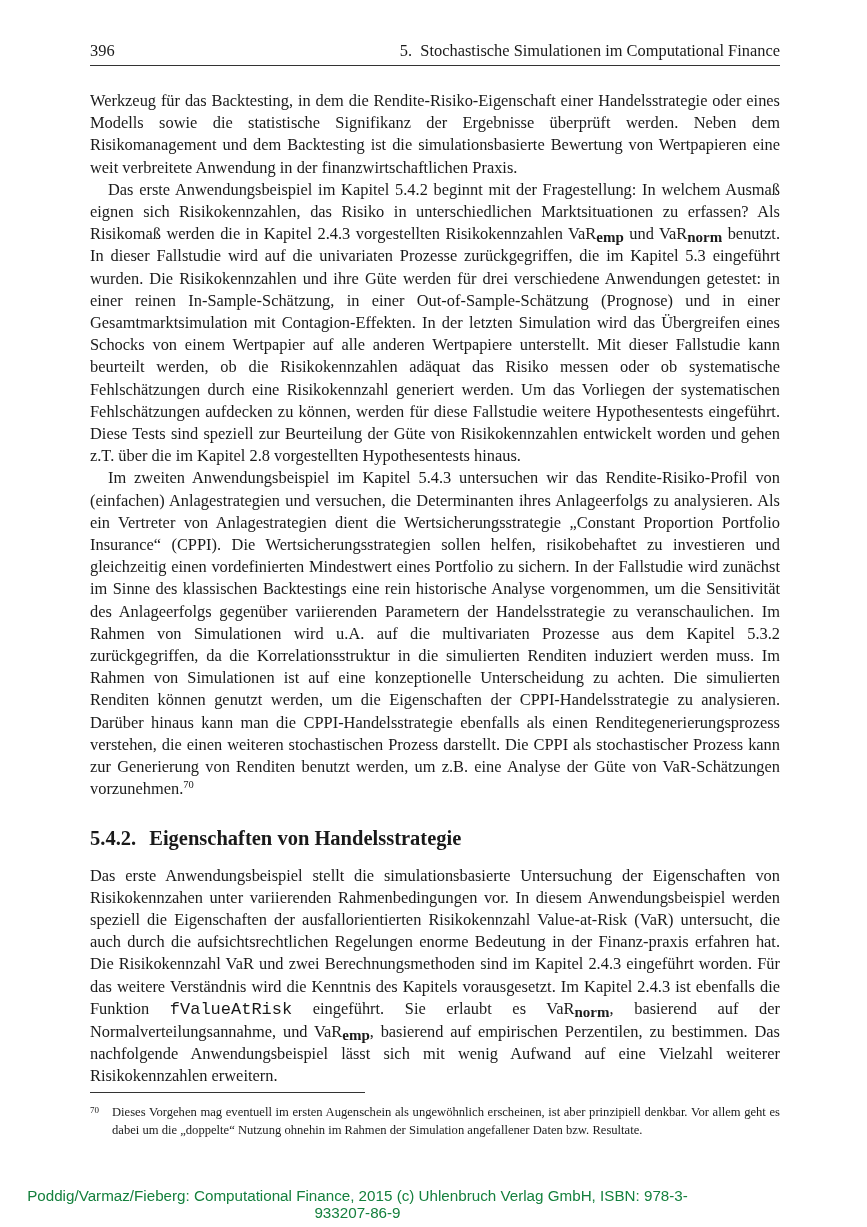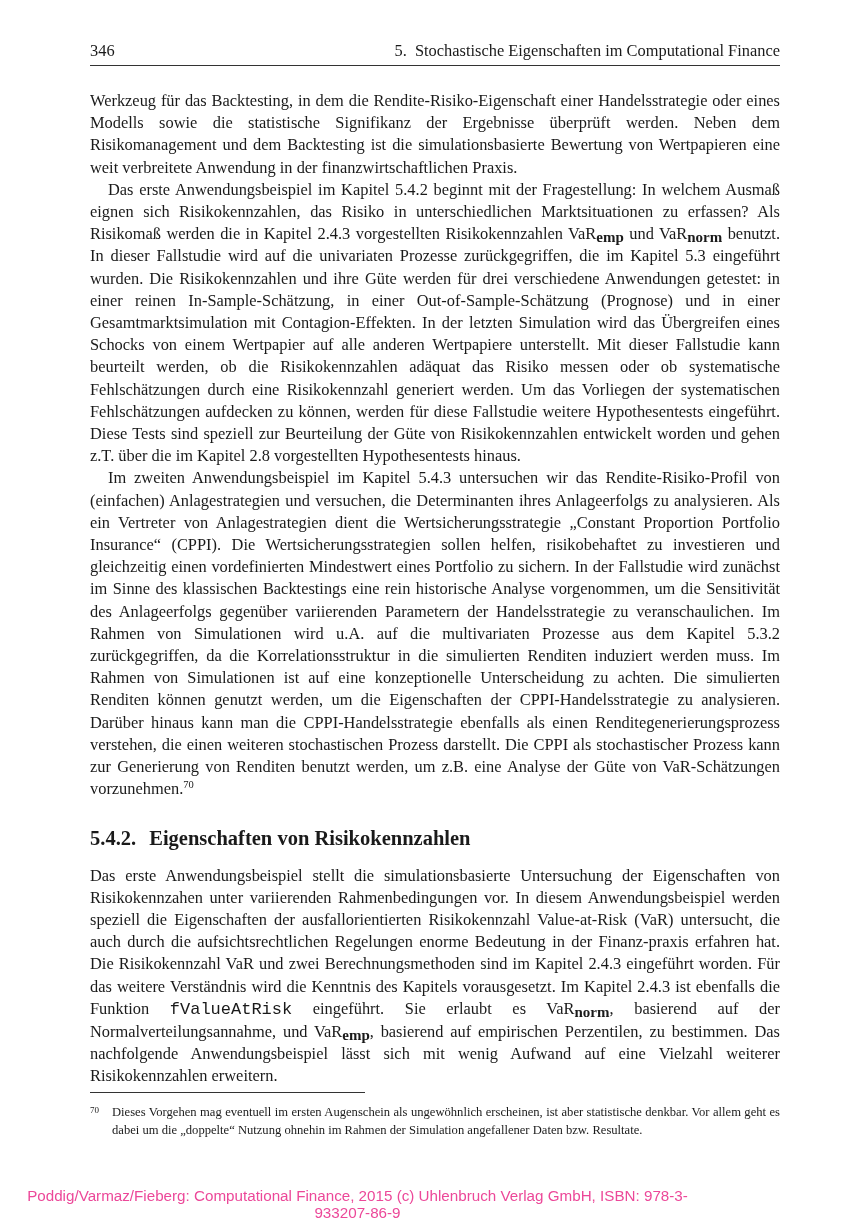--- a/index.html
+++ b/index.html
@@ -31,45 +31,45 @@
   .fn-rule { position: absolute; left: 90px; top: 1092px; width: 275px; border-top: 1px solid #333; }
   .footnote {
     position: absolute; left: 90px; top: 1103px; width: 690px;
     font-family: "Liberation Serif", serif; font-size: 12.6px; line-height: 18px;
     color: #1a1a1a; display: flex;
   }
   .footnote .fn-mark { width: 22px; flex: none; font-size: 9px; vertical-align: top; position: relative; top: -2px; }
   .footnote .fn-text { flex: 1; text-align: justify; }
   .watermark {
     position: absolute; left: 0; width: 715px; top: 1187px; text-align: center;
-    font-family: "Liberation Sans", sans-serif; font-size: 15.2px; color: #ec4899;
+    font-family: "Liberation Sans", sans-serif; font-size: 15.2px; color: #15803d;
   }
 </style>
 </head>
 <body>
 
 <div class="page">
   <div class="running-head">
-    <span>346</span>
+    <span>396</span>
     <span>
       <span>5.</span>&nbsp;
-      <span>Stochastische Eigenschaften im Computational Finance</span>
+      <span>Stochastische Simulationen im Computational Finance</span>
     </span>
   </div>
 
   <div class="body-text">
     <p>Werkzeug für das Backtesting, in dem die Rendite-Risiko-Eigenschaft einer Handelsstrategie oder eines Modells sowie die statistische Signifikanz der Ergebnisse überprüft werden. Neben dem Risikomanagement und dem Backtesting ist die simulationsbasierte Bewertung von Wertpapieren eine weit verbreitete Anwendung in der finanzwirtschaftlichen Praxis.</p>
     <p class="indent"><span>Das erste Anwendungsbeispiel im Kapitel 5.4.2 beginnt mit der Fragestellung: In welchem Ausmaß eignen sich Risikokennzahlen, das Risiko in unterschiedlichen Marktsituationen zu erfassen? Als Risikomaß werden die in Kapitel 2.4.3 vorgestellten Risikokennzahlen VaR</span><sub class="var">emp</sub><span> und VaR</span><sub class="var">norm</sub><span> benutzt. In dieser Fallstudie wird auf die univariaten Prozesse zurückgegriffen, die im Kapitel 5.3 eingeführt wurden. Die Risikokennzahlen und ihre Güte werden für drei verschiedene Anwendungen getestet: in einer reinen In-Sample-Schätzung, in einer Out-of-Sample-Schätzung (Prognose) und in einer Gesamtmarktsimulation mit Contagion-Effekten. In der letzten Simulation wird das Übergreifen eines Schocks von einem Wertpapier auf alle anderen Wertpapiere unterstellt. Mit dieser Fallstudie kann beurteilt werden, ob die Risikokennzahlen adäquat das Risiko messen oder ob systematische Fehlschätzungen durch eine Risikokennzahl generiert werden. Um das Vorliegen der systematischen Fehlschätzungen aufdecken zu können, werden für diese Fallstudie weitere Hypothesentests eingeführt. Diese Tests sind speziell zur Beurteilung der Güte von Risikokennzahlen entwickelt worden und gehen z.T. über die im Kapitel 2.8 vorgestellten Hypothesentests hinaus.</span></p>
     <p class="indent"><span>Im zweiten Anwendungsbeispiel im Kapitel 5.4.3 untersuchen wir das Rendite-Risiko-Profil von (einfachen) Anlagestrategien und versuchen, die Determinanten ihres Anlageerfolgs zu analysieren. Als ein Vertreter von Anlagestrategien dient die Wertsicherungsstrategie „Constant Proportion Portfolio Insurance“ (CPPI). Die Wertsicherungsstrategien sollen helfen, risikobehaftet zu investieren und gleichzeitig einen vordefinierten Mindestwert eines Portfolio zu sichern. In der Fallstudie wird zunächst im Sinne des klassischen Backtestings eine rein historische Analyse vorgenommen, um die Sensitivität des Anlageerfolgs gegenüber variierenden Parametern der Handelsstrategie zu veranschaulichen. Im Rahmen von Simulationen wird u.A. auf die multivariaten Prozesse aus dem Kapitel 5.3.2 zurückgegriffen, da die Korrelationsstruktur in die simulierten Renditen induziert werden muss. Im Rahmen von Simulationen ist auf eine konzeptionelle Unterscheidung zu achten. Die simulierten Renditen können genutzt werden, um die Eigenschaften der CPPI-Handelsstrategie zu analysieren. Darüber hinaus kann man die CPPI-Handelsstrategie ebenfalls als einen Renditegenerierungsprozess verstehen, die einen weiteren stochastischen Prozess darstellt. Die CPPI als stochastischer Prozess kann zur Generierung von Renditen benutzt werden, um z.B. eine Analyse der Güte von VaR-Schätzungen vorzunehmen.</span><sup class="fn">70</sup></p>
 
-    <h2 class="section"><span class="num">5.4.2.</span> <span>Eigenschaften von Risikokennzahlen</span></h2>
+    <h2 class="section"><span class="num">5.4.2.</span> <span>Eigenschaften von Handelsstrategie</span></h2>
 
     <p><span>Das erste Anwendungsbeispiel stellt die simulationsbasierte Untersuchung der Eigenschaften von Risikokennzahen unter variierenden Rahmenbedingungen vor. In diesem Anwendungsbeispiel werden speziell die Eigenschaften der ausfallorientierten Risikokennzahl Value-at-Risk (VaR) untersucht, die auch durch die aufsichtsrechtlichen Regelungen enorme Bedeutung in der Finanz-praxis erfahren hat. Die Risikokennzahl VaR und zwei Berechnungsmethoden sind im Kapitel 2.4.3 eingeführt worden. Für das weitere Verständnis wird die Kenntnis des Kapitels vorausgesetzt. Im Kapitel 2.4.3 ist ebenfalls die Funktion </span><code>fValueAtRisk</code><span> eingeführt. Sie erlaubt es VaR</span><sub class="var">norm</sub><span>, basierend auf der Normalverteilungsannahme, und VaR</span><sub class="var">emp</sub><span>, basierend auf empirischen Perzentilen, zu bestimmen. Das nachfolgende Anwendungsbeispiel lässt sich mit wenig Aufwand auf eine Vielzahl weiterer Risikokennzahlen erweitern.</span></p>
   </div>
 </div>
 
 <div class="fn-rule"></div>
 <div class="footnote">
   <span class="fn-mark">70</span>
-  <span class="fn-text">Dieses Vorgehen mag eventuell im ersten Augenschein als ungewöhnlich erscheinen, ist aber statistische denkbar. Vor allem geht es dabei um die „doppelte“ Nutzung ohnehin im Rahmen der Simulation angefallener Daten bzw. Resultate.</span>
+  <span class="fn-text">Dieses Vorgehen mag eventuell im ersten Augenschein als ungewöhnlich erscheinen, ist aber prinzipiell denkbar. Vor allem geht es dabei um die „doppelte“ Nutzung ohnehin im Rahmen der Simulation angefallener Daten bzw. Resultate.</span>
 </div>
 
 <div class="watermark">Poddig/Varmaz/Fieberg: Computational Finance, 2015  (c) Uhlenbruch Verlag GmbH, ISBN: 978-3-933207-86-9</div>
 
 </body></html>

